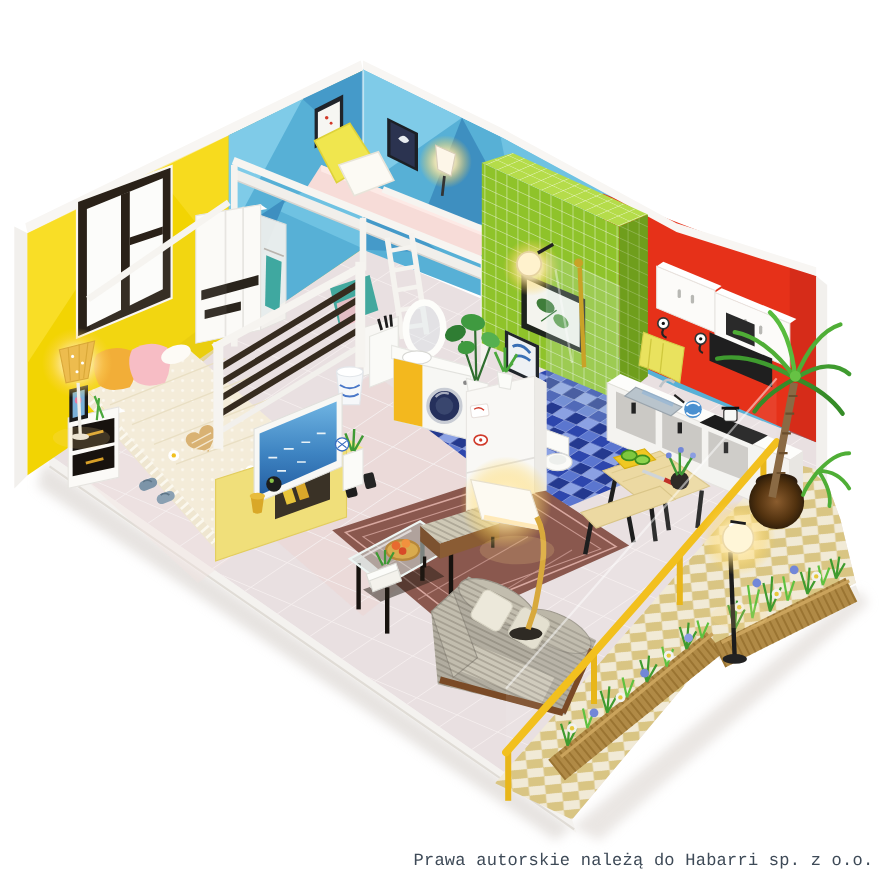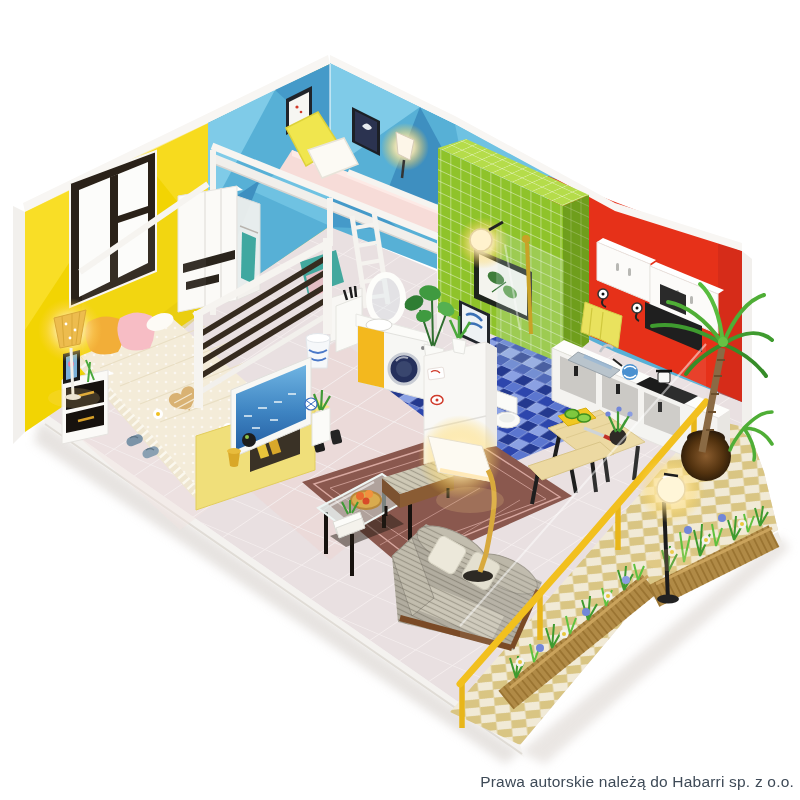--- a/index.html
+++ b/index.html
@@ -1,20 +1,20 @@
 <!DOCTYPE html>
 <html><head>
 <meta charset="utf-8">
 <style>
   html,body{margin:0;padding:0;background:#fff;}
   .stage{position:relative;width:800px;height:800px;background:#ffffff;overflow:hidden;
          font-family:"Liberation Sans", sans-serif;}
   .stage svg{position:absolute;left:0;top:0;}
   .copyright{position:absolute;right:6px;top:773px;font-size:15.5px;color:#3e4a57;
-             font-family:Liberation Sans, sans-serif;letter-spacing:.2px;}
+             font-family:Liberation Mono, monospace;letter-spacing:.2px;}
 </style>
 </head>
 <body>
 
 <div class="stage">
 <svg width="800" height="800" viewBox="0 0 800 800">
 <defs>
   <radialGradient id="gGlow">
     <stop offset="0%" stop-color="#fff7dd" stop-opacity=".95"></stop>
     <stop offset="40%" stop-color="#ffeaae" stop-opacity=".85"></stop>

